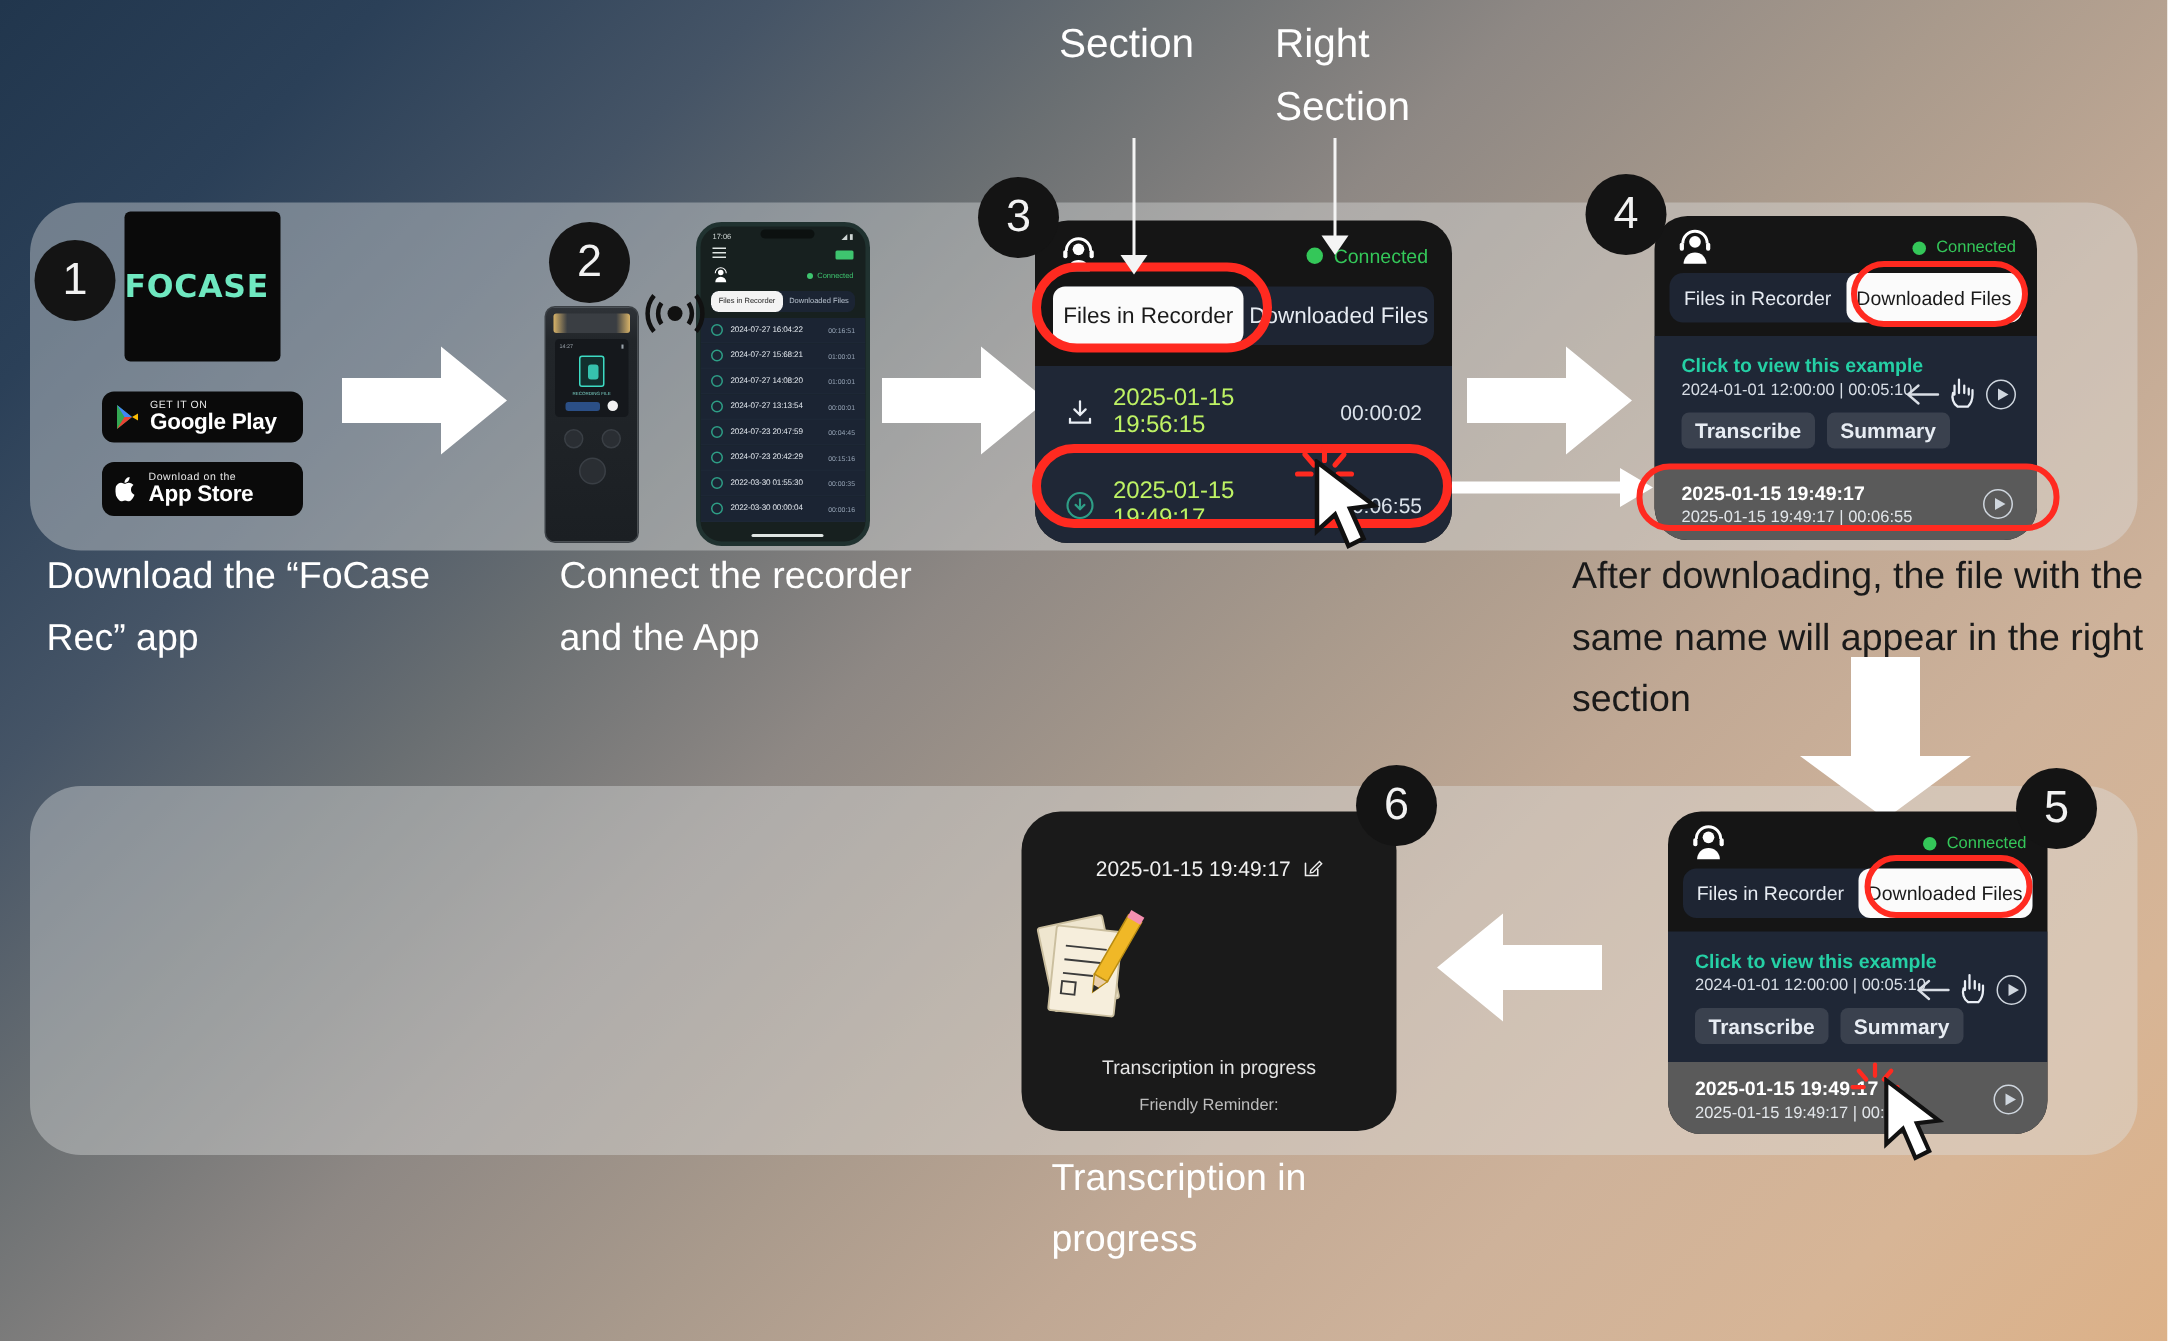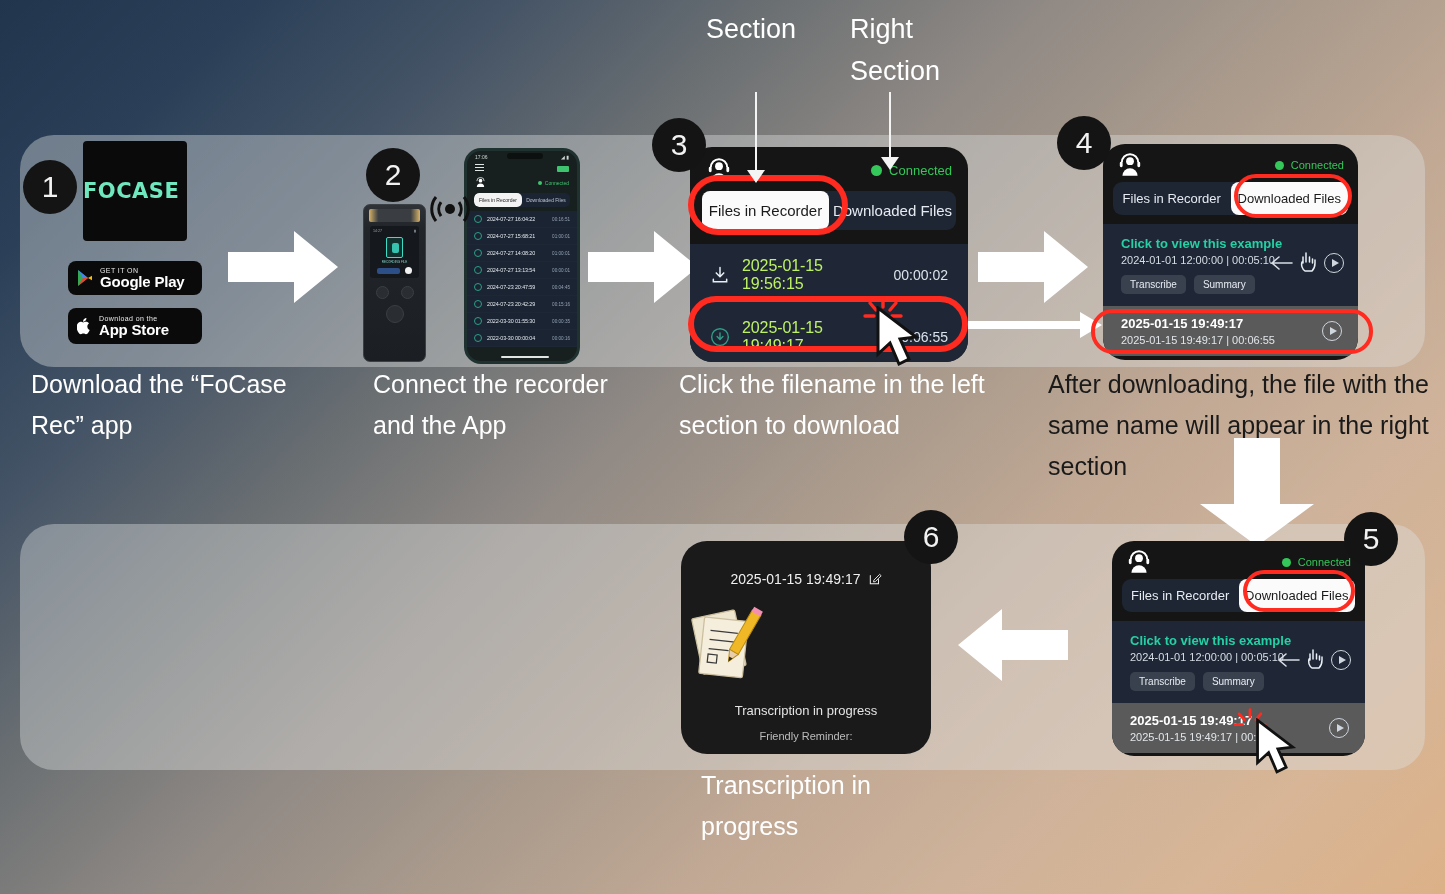--- a/index.html
+++ b/index.html
@@ -233,21 +233,21 @@
   }
   .ac-dlicon { width: 20px; height: 20px; color: #e9eef5; flex:none; }
   .ac-dlicon.done { color:#2e9e86; }
   .ac-fname { font-size: 16px; color:#bef264; flex:1; letter-spacing: -.1px; }
   .ac-fdur  { font-size: 14px; color:#dbe2ea; }
 
   .ac-example { padding: 12px 14px 12px 18px; background:#1f2736; position:relative; }
   .ac-ex-title { color:#25d0a5; font-size: 15px; font-weight: bold; }
   .ac-ex-sub { color:#d7dde5; font-size: 12px; margin-top: 3px; }
   .ac-chips { display:flex; gap: 8px; margin-top: 9px; }
-  .ac-chip { background:#3a414e; color:#e7ecf3; font-size: 10px; padding: 4px 9px; border-radius: 5px; }
+  .ac-chip { background:#3a414e; color:#e7ecf3; font-size: 14px; padding: 4px 9px; border-radius: 5px; font-weight: bold; }
   .ac-ex-right { position:absolute; right: 14px; top: 36px; display:flex; align-items:center; gap: 6px; }
   .ac-play { width: 22px; height: 22px; border:1.6px solid #cfd6de; border-radius:50%; display:flex; align-items:center; justify-content:center; }
   .ac-play:after { content:''; width:0;height:0;border-left:7px solid #cfd6de;border-top:4.5px solid transparent;border-bottom:4.5px solid transparent; margin-left:2px; }
 
   .ac-downloaded {
     background: #5a5a5a; padding: 10px 18px; position:relative;
   }
   .ac-dl-title { color:#ffffff; font-size: 15px; font-weight: bold; }
   .ac-dl-sub { color:#e2e6ea; font-size: 12px; margin-top: 3px; }
   .ac-dl-play { position:absolute; right: 16px; top: 50%; transform: translateY(-50%); }
@@ -525,23 +525,20 @@
       <line x1="8" y1="7" x2="14" y2="14"></line>
       <line x1="34" y1="7" x2="28" y2="14"></line>
       <line x1="3" y1="20" x2="12" y2="20"></line>
       <line x1="39" y1="20" x2="30" y2="20"></line>
     </g>
   </svg>
   <svg class="cursor" style="left:872px; top:306px;" width="52" height="62" viewBox="0 0 52 62">
     <path d="M6,2 L6,48 L18,37 L27,58 L37,53 L28,33 L44,31 Z" fill="#ffffff" stroke="#111" stroke-width="3"></path>
   </svg>
 
-  <div class="caption" id="cap-3">
-    <div>Click the filename in the left section to download</div>
-  </div>
 
   <div class="big-arrow" style="left:978px; top:229px;">
     <svg width="112" height="76" viewBox="0 0 112 76">
       <path d="M0,23 L66,23 L66,2 L110,38 L66,74 L66,53 L0,53 Z" fill="#ffffff"></path>
     </svg>
   </div>
 
   <div class="big-arrow" style="left:960px; top:310px;">
     <svg width="145" height="30" viewBox="0 0 145 30">
       <path d="M0,11 L120,11 L120,2 L142,15 L120,28 L120,19 L0,19 Z" fill="#ffffff"></path>

